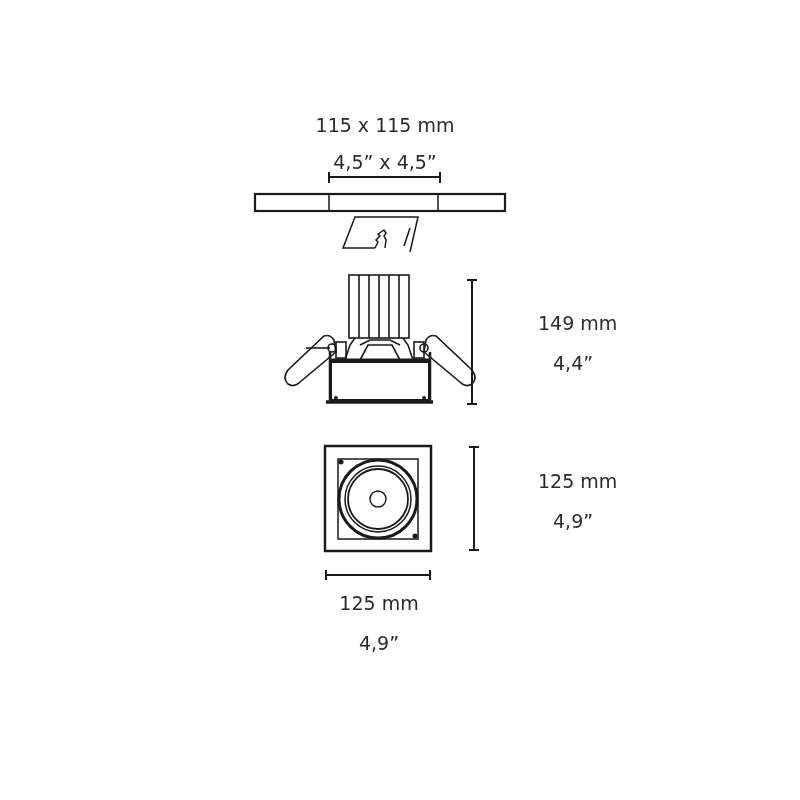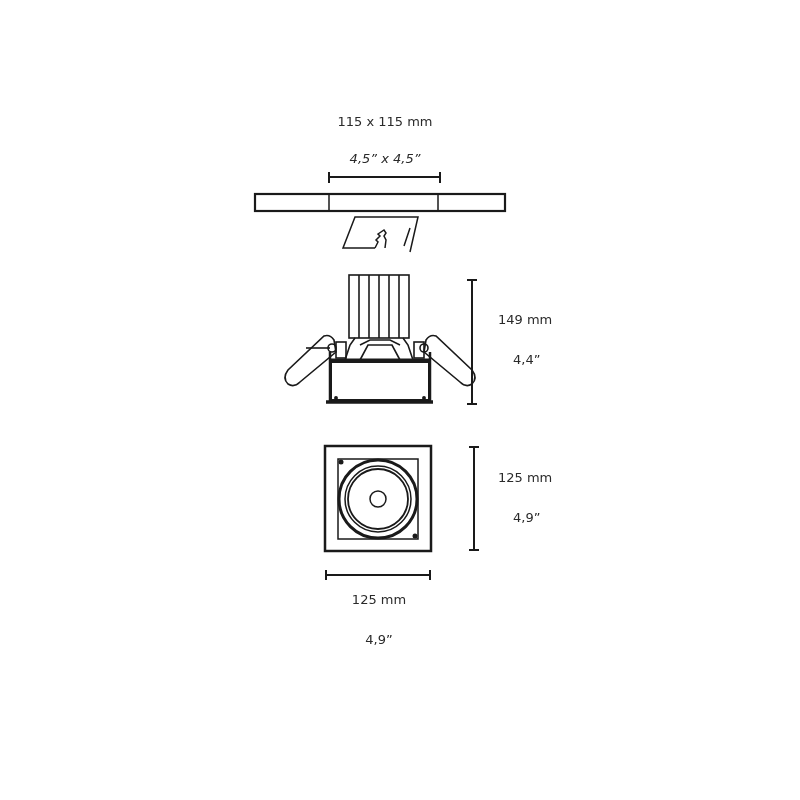--- a/index.html
+++ b/index.html
@@ -1,25 +1,25 @@
 <!DOCTYPE html>
 <html><head>
 <meta charset="utf-8">
 <style>
   html, body { margin: 0; padding: 0; background: #ffffff; }
   body { width: 800px; height: 800px; position: relative; overflow: hidden; font-family: "DejaVu Sans", sans-serif; }
-  .label { position: absolute; font-size: 13px; color: #2a2a2a; white-space: nowrap; transform: translateX(-50%); }
-  .label.left { transform: none; }
+  .label { position: absolute; font-size: 19px; color: #2a2a2a; white-space: nowrap; transform: translateX(-50%); }
+  .label.left { transform: none; margin-left: 40px; }
   svg { position: absolute; left: 0; top: 0; }
 </style>
 </head>
 <body>
 
 <div class="label" style="left:385px; top:114px;">115 x 115 mm</div>
-<div class="label" style="left:385px; top:151px;font-style:italic;">4,5” x 4,5”</div>
+<div class="label" style="left:385px; top:151px;">4,5” x 4,5”</div>
 <div class="label left" style="left:498px; top:312px;">149 mm</div>
 <div class="label left" style="left:513px; top:352px;">4,4”</div>
 <div class="label left" style="left:498px; top:470px;">125 mm</div>
 <div class="label left" style="left:513px; top:510px;">4,9”</div>
 <div class="label" style="left:379px; top:592px;">125 mm</div>
 <div class="label" style="left:379px; top:632px;">4,9”</div>
 
 <svg width="800" height="800" viewBox="0 0 800 800">
   <g stroke="#1a1a1a" fill="none" stroke-width="1.5">
 

